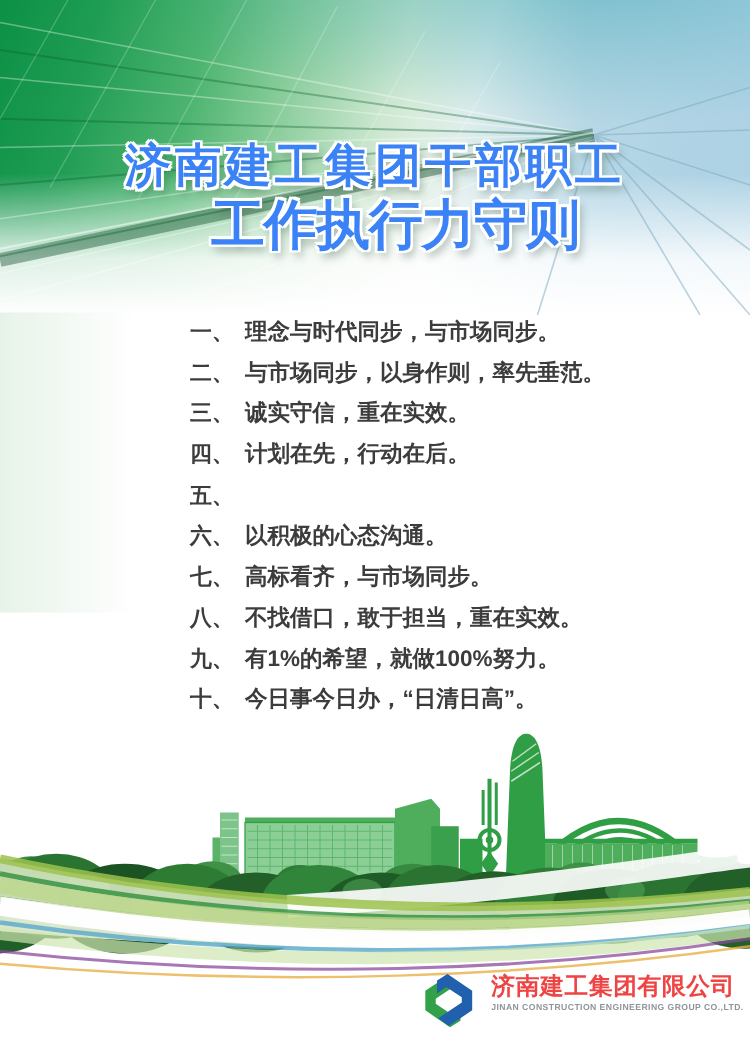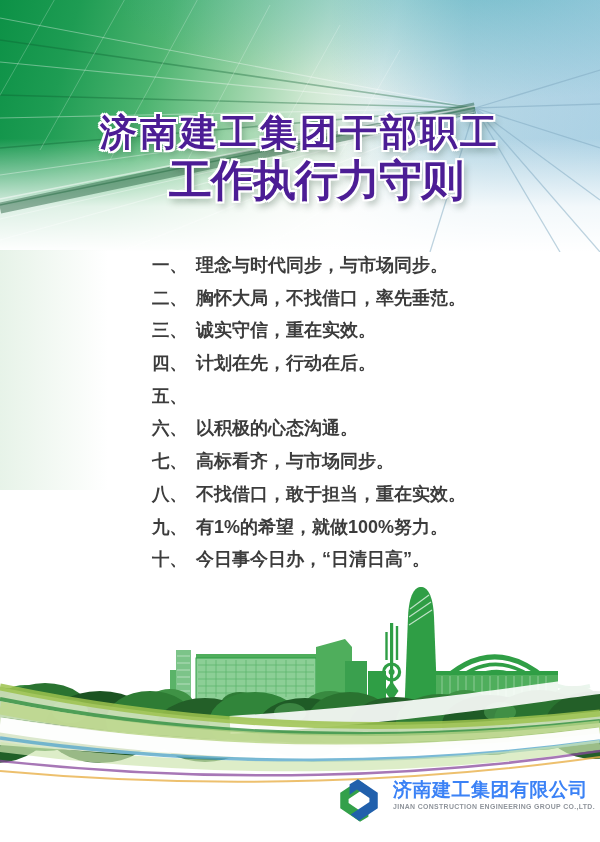--- a/index.html
+++ b/index.html
@@ -16,21 +16,21 @@
       radial-gradient(120% 90% at 82% -10%, rgba(40,160,170,.55) 0%, rgba(40,160,170,0) 55%),
       linear-gradient(105deg, #0c9146 0%, #1e9c53 12%, #4db470 26%, #8fcf9f 38%, #cfe8d2 50%, #ecf4ef 60%, #e2edf2 72%, #cfe2ee 86%, #bcd9e8 100%);
   }
   .hero svg{position:absolute;left:0;top:0;}
   
   .left-tint{
     position:absolute;left:0;top:250px;width:180px;height:240px;
     background:linear-gradient(to right, rgba(175,215,180,.30), rgba(175,215,180,0) 60%);
   }
   
-  .title-wrap{position:absolute;left:0;top:110px;width:600px;text-align:center;color:#4c1d95;}
+  .title-wrap{position:absolute;left:0;top:110px;width:600px;text-align:center;color:#3b82f6;}
   .title-line1{
     font-size:37px;font-weight:700;letter-spacing:3px;line-height:1.25;
     text-shadow:-2px -2px 0 #fff,2px -2px 0 #fff,-2px 2px 0 #fff,2px 2px 0 #fff,
       -2px 0 0 #fff,2px 0 0 #fff,0 -2px 0 #fff,0 2px 0 #fff,3px 5px 7px rgba(50,80,60,.45);
   }
   .title-line2{
     font-size:43px;font-weight:900;letter-spacing:-1px;line-height:1.15;
     text-shadow:-2px -2px 0 #fff,2px -2px 0 #fff,-2px 2px 0 #fff,2px 2px 0 #fff,
       -2px 0 0 #fff,2px 0 0 #fff,0 -2px 0 #fff,0 2px 0 #fff,3px 5px 7px rgba(50,80,60,.45);
     padding-left:32px;
@@ -39,21 +39,21 @@
   .rules{position:absolute;left:152px;top:253px;width:330px;}
   .rule{display:flex;align-items:baseline;height:32.7px;color:#3c3c3c;font-weight:600;}
   .rule-num{width:44px;font-size:17.5px;flex:none;}
   .rule-text{font-size:18px;white-space:nowrap;}
   
   .scene{position:absolute;left:0;top:575px;width:600px;height:225px;}
   
   .footer{position:absolute;left:334px;top:776px;display:flex;align-items:flex-start;}
   .footer-logo{width:50px;height:50px;flex:none;margin-right:9px;}
   .footer-text{padding-top:3px;}
-  .company-cn{font-size:19px;font-weight:700;color:#3b82f6;letter-spacing:0.5px;line-height:1.15;}
+  .company-cn{font-size:19px;font-weight:700;color:#ef4444;letter-spacing:0.5px;line-height:1.15;}
   .company-en{font-size:6.9px;color:#8f949b;letter-spacing:0.35px;white-space:nowrap;margin-top:2px;font-weight:700;}
 </style>
 </head>
 <body>
 
 <div class="poster">
 
   <div class="hero">
     <svg width="600" height="252" viewBox="0 0 600 252">
 
@@ -103,21 +103,21 @@
     <div class="title-line2">工作执行力守则</div>
   </div>
 
   <div class="rules">
     <div class="rule">
         <span class="rule-num">一、</span>
         <span class="rule-text">理念与时代同步，与市场同步。</span>
       </div>
     <div class="rule">
         <span class="rule-num">二、</span>
-        <span class="rule-text">胸怀大局，不找借口，率先垂范。</span>
+        <span class="rule-text">与市场同步，以身作则，率先垂范。</span>
       </div>
     <div class="rule">
         <span class="rule-num">三、</span>
         <span class="rule-text">诚实守信，重在实效。</span>
       </div>
     <div class="rule">
         <span class="rule-num">四、</span>
         <span class="rule-text">计划在先，行动在后。</span>
       </div>
     <div class="rule">

